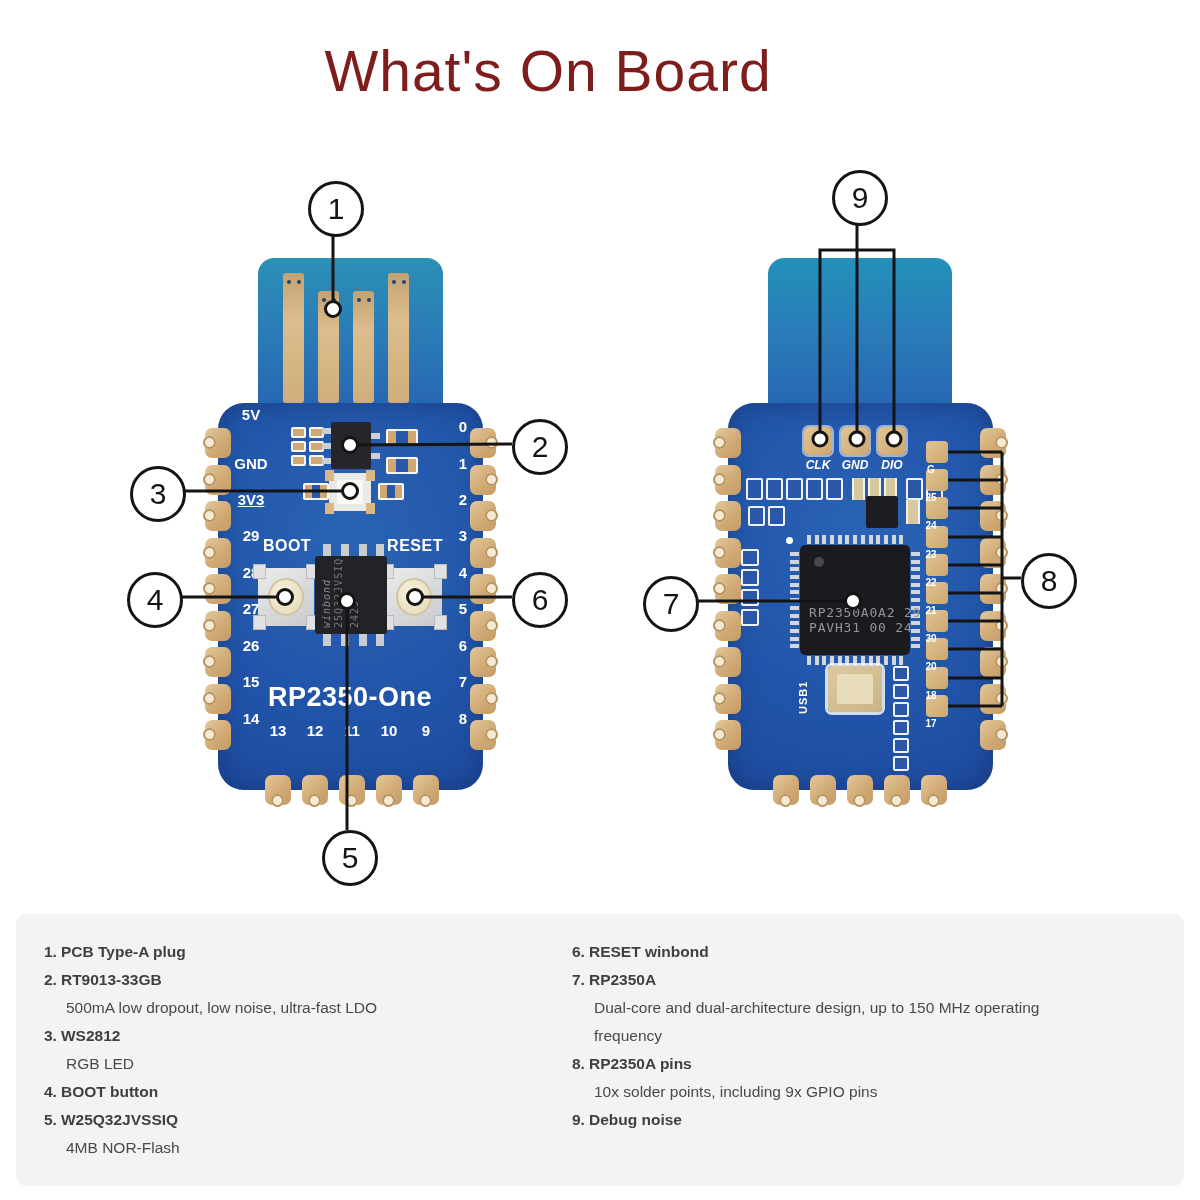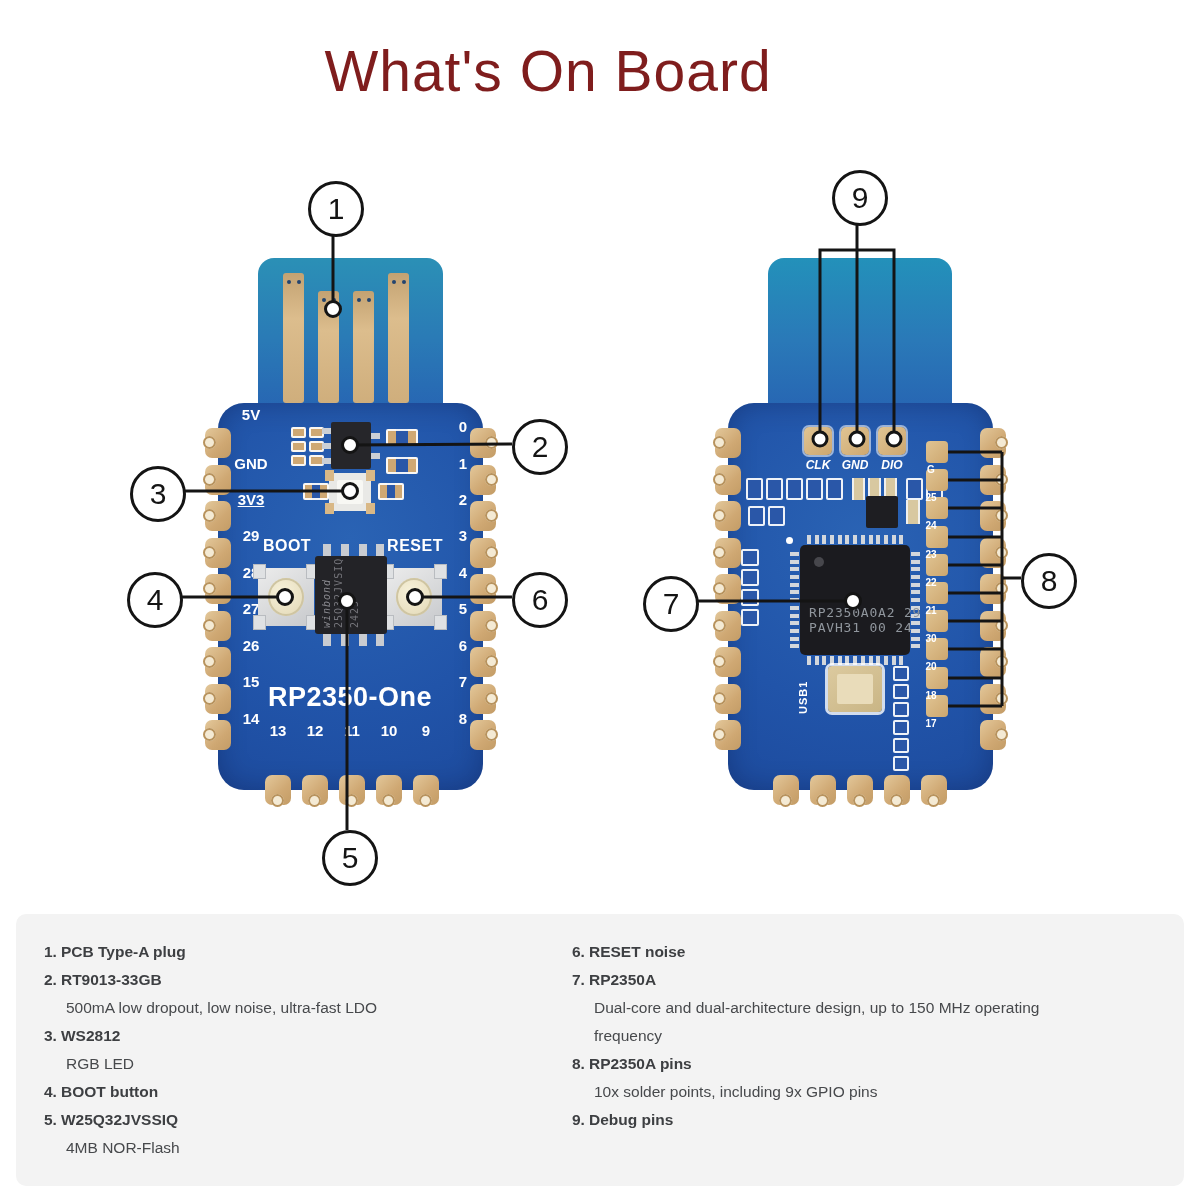--- a/index.html
+++ b/index.html
@@ -429,31 +429,31 @@
         <span class="lnum">4.</span><span class="lname">BOOT button</span>
         
       </div>
       <div class="litem">
         <span class="lnum">5.</span><span class="lname">W25Q32JVSSIQ</span>
         <div class="ldesc">4MB NOR-Flash</div>
       </div>
     </div>
     <div class="lcol colR">
       <div class="litem">
-        <span class="lnum">6.</span><span class="lname">RESET noise</span>
+        <span class="lnum">6.</span><span class="lname">RESET winbond</span>
         
       </div>
       <div class="litem">
         <span class="lnum">7.</span><span class="lname">RP2350A</span>
         <div class="ldesc">Dual-core and dual-architecture design, up to 150 MHz operating frequency</div>
       </div>
       <div class="litem">
         <span class="lnum">8.</span><span class="lname">RP2350A pins</span>
         <div class="ldesc">10x solder points, including 9x GPIO pins</div>
       </div>
       <div class="litem">
-        <span class="lnum">9.</span><span class="lname">Debug pins</span>
+        <span class="lnum">9.</span><span class="lname">Debug noise</span>
         
       </div>
     </div>
   </div>
 
 </div>
 
 </body></html>

